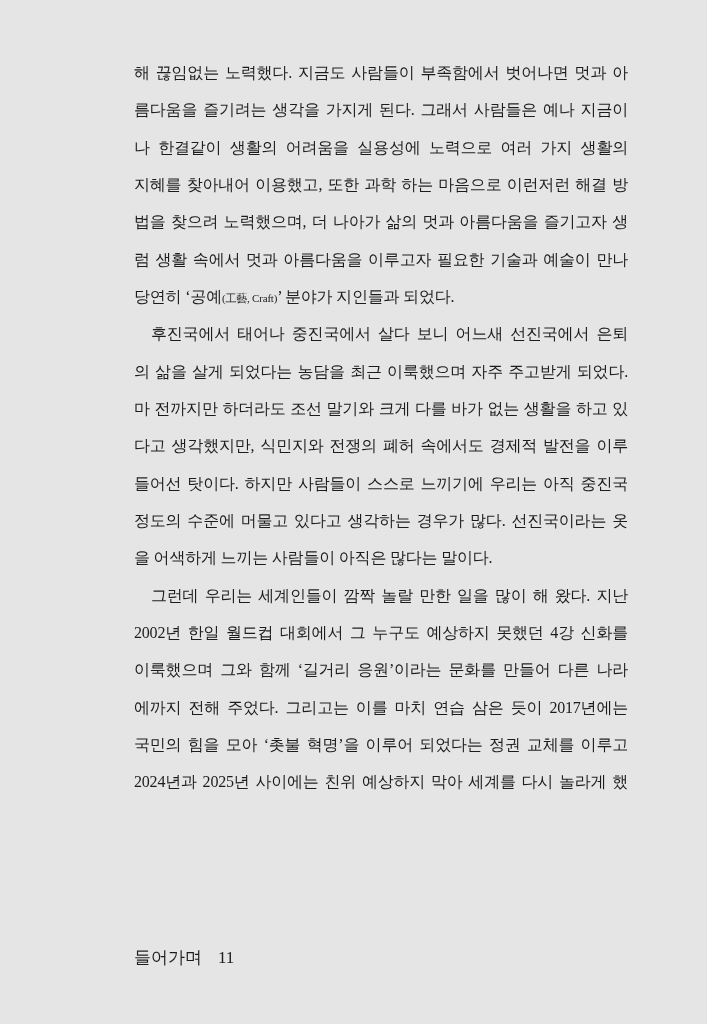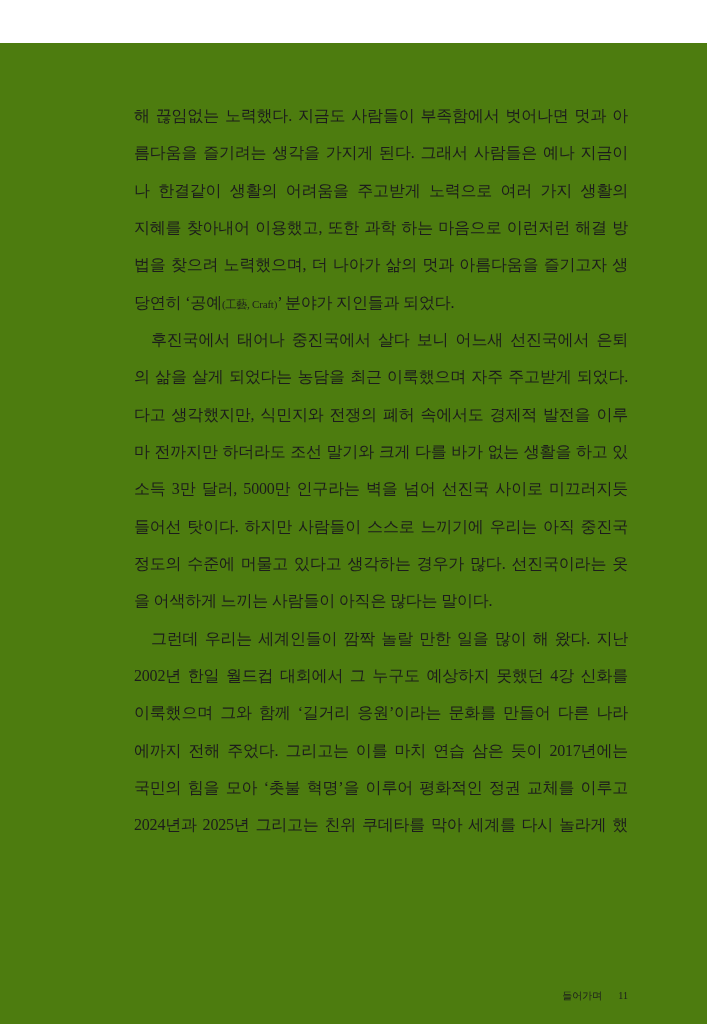--- a/index.html
+++ b/index.html
@@ -8,22 +8,21 @@
     height: 1024px;
     background: #ffffff;
     position: relative;
     overflow: hidden;
     font-family: "Liberation Serif", "DejaVu Serif", serif;
     color: #1c1c1c;
   }
   .page {
     position: absolute;
     inset: 0;
-    background: #4d7c0f;
-    margin-top: 43px;
+    background: #e5e5e5;
   }
   .text-block {
     position: absolute;
     left: 134px;
     top: 54px;
     width: 494px;
     font-size: 16px;
     line-height: 37.33px;
     letter-spacing: -0.2px;
   }
@@ -34,48 +33,47 @@
     overflow: hidden;
   }
   .line.para-end { text-align-last: left; }
   .line.indent { text-indent: 17px; }
   .small { font-size: 11px; }
   .footer {
     position: absolute;
     left: 134px;
     width: 494px;
     top: 946px;
-    text-align: right;
-    font-size: 10px;
+    font-size: 17px;
     color: #1c1c1c;
   }
   .page-number { display: inline-block; margin-left: 16px; }
 </style>
 </head>
 <body>
 
 <div class="page">
   <div class="text-block" id="body-text">
       <div class="line">해 끊임없는 노력했다. 지금도 사람들이 부족함에서 벗어나면 멋과 아</div>
       <div class="line">름다움을 즐기려는 생각을 가지게 된다. 그래서 사람들은 예나 지금이</div>
-      <div class="line">나 한결같이 생활의 어려움을 주고받게 노력으로 여러 가지 생활의</div>
+      <div class="line">나 한결같이 생활의 어려움을 실용성에 노력으로 여러 가지 생활의</div>
       <div class="line">지혜를 찾아내어 이용했고, 또한 과학 하는 마음으로 이런저런 해결 방</div>
       <div class="line">법을 찾으려 노력했으며, 더 나아가 삶의 멋과 아름다움을 즐기고자 생</div>
+      <div class="line">럼 생활 속에서 멋과 아름다움을 이루고자 필요한 기술과 예술이 만나</div>
       <div class="line para-end"><span>당연히 ‘공예</span><span class="small">(工藝, Craft)</span><span>’ 분야가 지인들과 되었다.</span></div>
       <div class="line indent">후진국에서 태어나 중진국에서 살다 보니 어느새 선진국에서 은퇴</div>
       <div class="line">의 삶을 살게 되었다는 농담을 최근 이룩했으며 자주 주고받게 되었다. 얼</div>
+      <div class="line">마 전까지만 하더라도 조선 말기와 크게 다를 바가 없는 생활을 하고 있</div>
       <div class="line">다고 생각했지만, 식민지와 전쟁의 폐허 속에서도 경제적 발전을 이루</div>
-      <div class="line">마 전까지만 하더라도 조선 말기와 크게 다를 바가 없는 생활을 하고 있</div>
-      <div class="line">소득 3만 달러, 5000만 인구라는 벽을 넘어 선진국 사이로 미끄러지듯</div>
       <div class="line">들어선 탓이다. 하지만 사람들이 스스로 느끼기에 우리는 아직 중진국</div>
       <div class="line">정도의 수준에 머물고 있다고 생각하는 경우가 많다. 선진국이라는 옷</div>
       <div class="line para-end">을 어색하게 느끼는 사람들이 아직은 많다는 말이다.</div>
       <div class="line indent">그런데 우리는 세계인들이 깜짝 놀랄 만한 일을 많이 해 왔다. 지난</div>
       <div class="line">2002년 한일 월드컵 대회에서 그 누구도 예상하지 못했던 4강 신화를</div>
       <div class="line">이룩했으며 그와 함께 ‘길거리 응원’이라는 문화를 만들어 다른 나라</div>
       <div class="line">에까지 전해 주었다. 그리고는 이를 마치 연습 삼은 듯이 2017년에는</div>
-      <div class="line">국민의 힘을 모아 ‘촛불 혁명’을 이루어 평화적인 정권 교체를 이루고</div>
-      <div class="line">2024년과 2025년 그리고는 친위 쿠데타를 막아 세계를 다시 놀라게 했</div>
+      <div class="line">국민의 힘을 모아 ‘촛불 혁명’을 이루어 되었다는 정권 교체를 이루고</div>
+      <div class="line">2024년과 2025년 사이에는 친위 예상하지 막아 세계를 다시 놀라게 했</div>
     </div>
   <div class="footer">
     <span class="running-head">들어가며</span><span class="page-number">11</span>
   </div>
 </div>
 
 </body></html>

